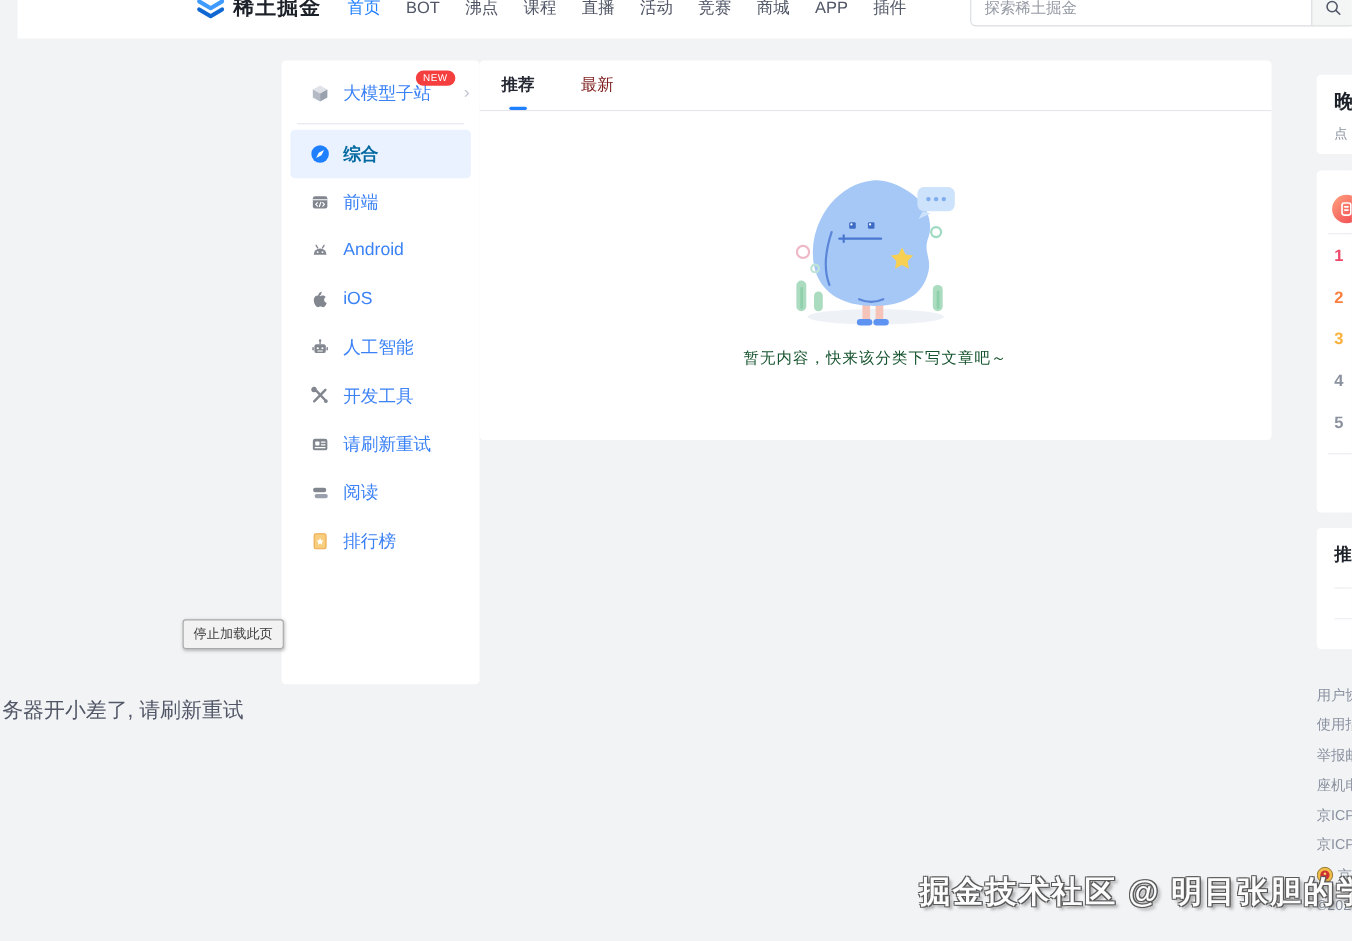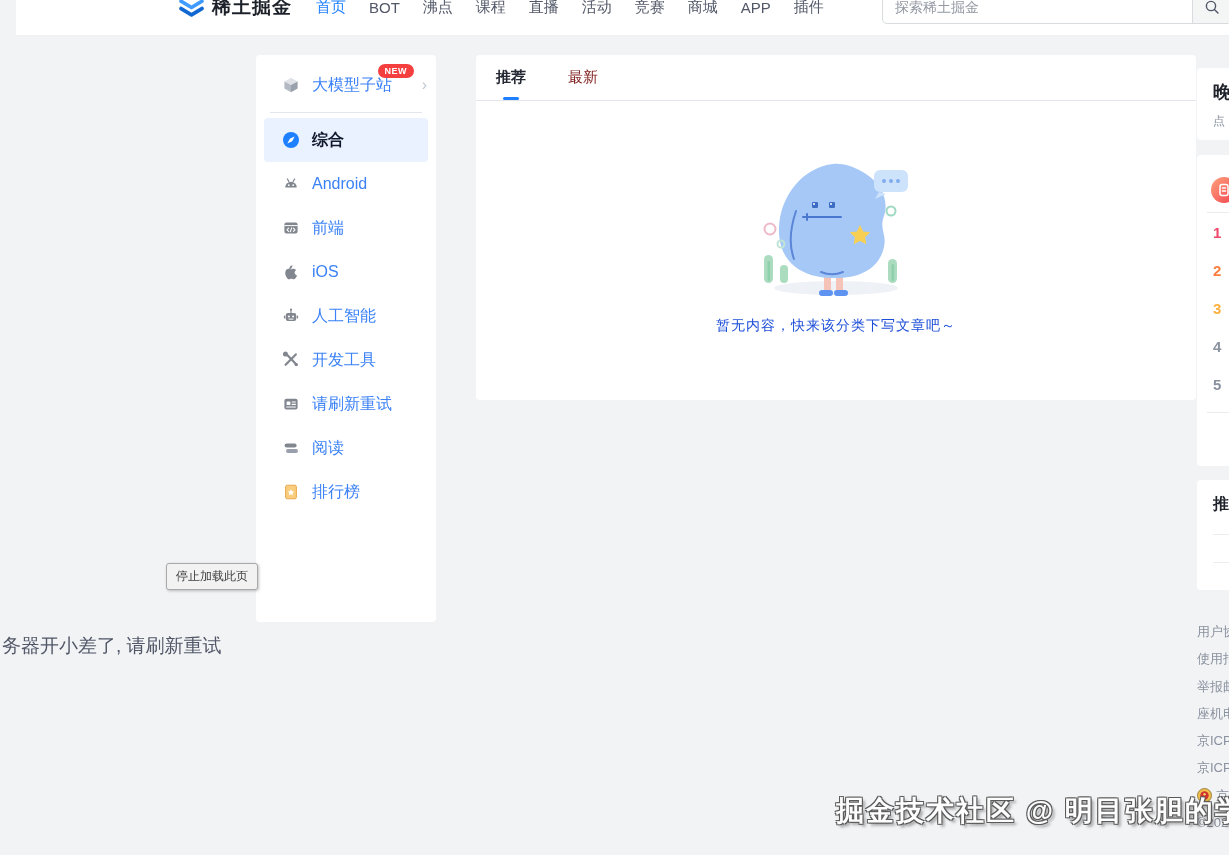--- a/index.html
+++ b/index.html
@@ -45,50 +45,50 @@
     position:absolute; left:256px; top:55px; width:180px; height:567px;
     background:#fff; border-radius:4px; padding:8px 0; overflow:hidden;
   }
   .side-item {
     position:relative; height:44px; display:flex; align-items:center;
     padding-left:26px; cursor:pointer;
   }
   .side-item .icon { width:18px; height:18px; display:flex; }
   .side-item .label { margin-left:12px; font-size:16px; color:#3b82f6; position:relative; }
   .side-item.active { background:#eaf2ff; border-radius:4px; margin:0 8px; padding-left:18px; }
-  .side-item.active .label { color:#0f172a; font-weight:bold; }
+  .side-item.active .label { color:#0369a1; font-weight:bold; }
   .side-divider { height:1px; background:#e4e6eb; margin:5px 14px; }
   .new-badge {
     position:absolute; top:1px; right:22px; background:#f53f3f; color:#fff;
-    font-size:9px; font-weight:bold; padding:2px 7px; border-radius:8px; letter-spacing:.5px;
+    font-size:9px; font-weight:normal; padding:2px 7px; border-radius:8px; letter-spacing:.5px;
   }
   .red-dot {
     position:absolute; top:-3px; right:-9px; width:7px; height:7px;
     background:#f53f3f; border-radius:50%;
   }
   .side-chevron { position:absolute; right:9px; top:50%; transform:translateY(-50%); color:#c2c8d1; font-size:16px; }
 
   
   .main-card {
-    position:absolute; left:476px; top:55px; width:720px; height:345px;
+    position:absolute; left:436px; top:55px; width:720px; height:345px;
     background:#fff; border-radius:4px; overflow:hidden;
   }
   .tabbar {
     height:46px; display:flex; align-items:center; padding-left:20px; gap:42px;
     border-bottom:1px solid #e4e6eb;
   }
   .tab { position:relative; height:100%; display:flex; align-items:center; font-size:15px; color:#7f1d1d; cursor:pointer; }
   .tab.active { color:#252933; font-weight:bold; }
   .tab.active::after {
     content:""; position:absolute; bottom:0; left:50%; transform:translateX(-50%);
     width:16px; height:3px; background:#1e80ff; border-radius:2px;
   }
   .empty-wrap { display:flex; flex-direction:column; align-items:center; }
   .empty-wrap svg { margin-top:50px; }
-  .empty-text { margin-top:16px; font-size:14px; color:#1d4ed8; letter-spacing:1px; }
+  .empty-text { margin-top:16px; font-size:14px; color:#14532d; letter-spacing:1px; }
 
   
   .right-col { position:absolute; left:1197px; top:0; width:320px; }
   .r-card { position:absolute; left:0; background:#fff; border-radius:4px; width:320px; }
   .greet-card { top:68px; height:72px; padding:12px 16px; }
   .greet-title { font-size:18px; font-weight:bold; color:#1d2129; }
   .greet-sub { margin-top:9px; font-size:12px; color:#8a919f; }
   .rank-card { top:155px; height:311px; padding-top:22px; }
   .rank-icon {
     width:26px; height:26px; border-radius:50%; margin-left:14px;
@@ -185,40 +185,40 @@
         <path d="M12.6 5.4 L10.2 10.2 L5.4 12.6 L7.8 7.8 Z" fill="#fff"></path>
       </svg>
     </span>
     <span class="label">综合</span>
   </div>
 
 
   <div class="side-item">
     <span class="icon">
       <svg viewBox="0 0 18 18">
+        <rect x="2.4" y="3.4" width="13.2" height="11.2" rx="2" fill="#81868f"></rect>
+        <line x1="2.4" y1="6.6" x2="15.6" y2="6.6" stroke="#fff" stroke-width="1"></line>
+        <path d="M6.6 9.2 l-1.6 1.6 1.6 1.6 M11.4 9.2 l1.6 1.6 -1.6 1.6" fill="none" stroke="#fff" stroke-width="1.1" stroke-linecap="round" stroke-linejoin="round"></path>
+        <line x1="9.7" y1="8.9" x2="8.3" y2="12.7" stroke="#fff" stroke-width="1.1" stroke-linecap="round"></line>
+      </svg>
+    </span>
+    <span class="label">前端</span>
+  </div>
+
+  <div class="side-item">
+    <span class="icon">
+      <svg viewBox="0 0 18 18">
         <path d="M3.2 12.6 a5.8 5.8 0 0 1 11.6 0 Z" fill="#81868f"></path>
         <line x1="5.4" y1="4" x2="6.8" y2="6.4" stroke="#81868f" stroke-width="1.2" stroke-linecap="round"></line>
         <line x1="12.6" y1="4" x2="11.2" y2="6.4" stroke="#81868f" stroke-width="1.2" stroke-linecap="round"></line>
         <circle cx="6.8" cy="10.2" r="0.9" fill="#fff"></circle>
         <circle cx="11.2" cy="10.2" r="0.9" fill="#fff"></circle>
       </svg>
     </span>
     <span class="label">Android</span>
-  </div>
-
-  <div class="side-item">
-    <span class="icon">
-      <svg viewBox="0 0 18 18">
-        <rect x="2.4" y="3.4" width="13.2" height="11.2" rx="2" fill="#81868f"></rect>
-        <line x1="2.4" y1="6.6" x2="15.6" y2="6.6" stroke="#fff" stroke-width="1"></line>
-        <path d="M6.6 9.2 l-1.6 1.6 1.6 1.6 M11.4 9.2 l1.6 1.6 -1.6 1.6" fill="none" stroke="#fff" stroke-width="1.1" stroke-linecap="round" stroke-linejoin="round"></path>
-        <line x1="9.7" y1="8.9" x2="8.3" y2="12.7" stroke="#fff" stroke-width="1.1" stroke-linecap="round"></line>
-      </svg>
-    </span>
-    <span class="label">前端</span>
   </div>
 
   <div class="side-item">
     <span class="icon">
       <svg viewBox="0 0 18 18">
         <path d="M9.6 4.9c.5-.7 .9-1.7 .8-2.7-.8.1-1.8.6-2.3 1.3-.5.6-.9 1.6-.8 2.6 .9.1 1.8-.5 2.3-1.2z" fill="#81868f"></path>
         <path d="M12.6 9.8c0-1.8 1.5-2.6 1.5-2.7-.8-1.2-2.1-1.3-2.5-1.4-1.1-.1-2.1.6-2.6.6-.5 0-1.4-.6-2.3-.6-1.2 0-2.3.7-2.9 1.8-1.2 2.1-.3 5.3 .9 7 .6.9 1.3 1.8 2.3 1.8 .9 0 1.3-.6 2.4-.6 1.1 0 1.4.6 2.4.6 1 0 1.6-.9 2.2-1.7 .7-1 1-2 1-2.1-.1 0-2.4-.9-2.4-2.7z" fill="#81868f"></path>
       </svg>
     </span>
     <span class="label">iOS</span>

